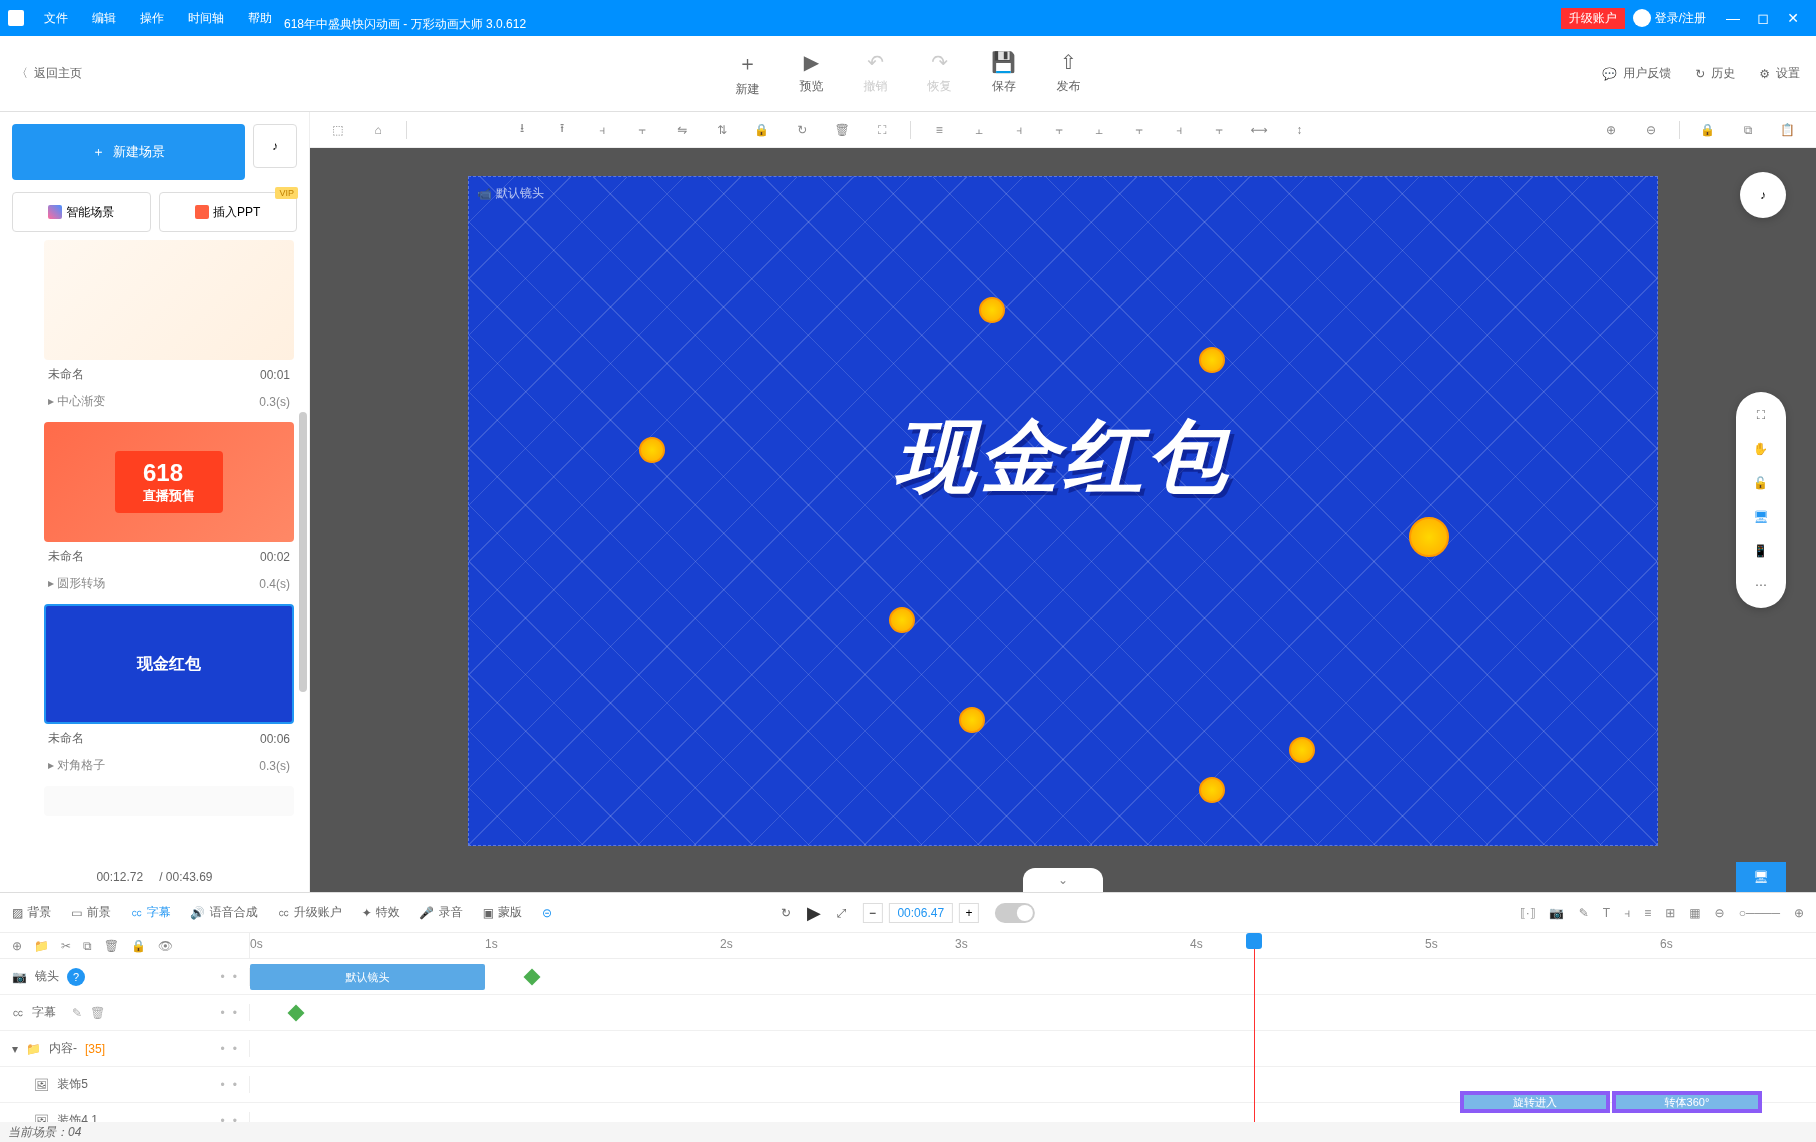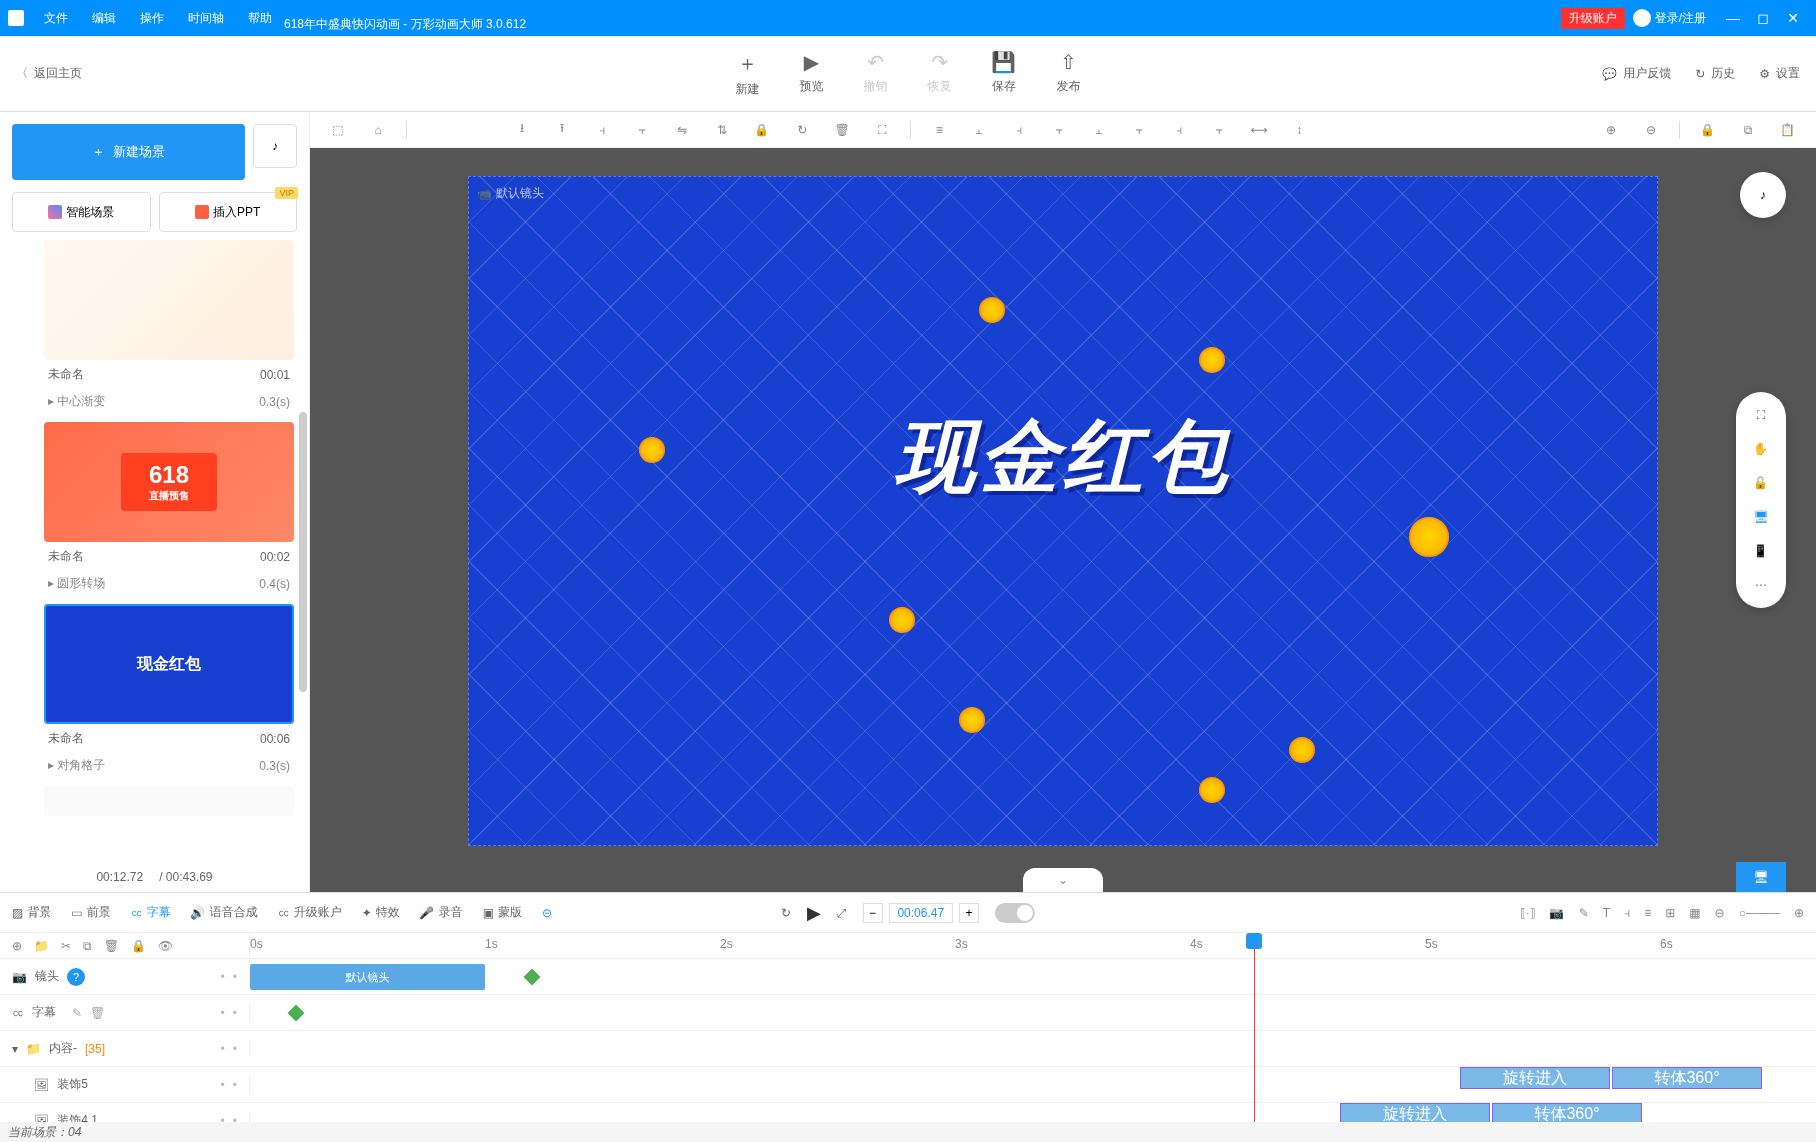--- a/index.html
+++ b/index.html
@@ -29,21 +29,21 @@
 .left-tabs{padding:0 12px;display:flex;gap:8px;}
 .left-tab{flex:1;height:40px;border:1px solid #ddd;border-radius:4px;display:flex;align-items:center;justify-content:center;gap:4px;cursor:pointer;position:relative;}
 .left-tab .vip{position:absolute;top:-6px;right:-2px;background:#ffd966;color:#c08000;font-size:9px;padding:1px 4px;border-radius:2px;}
 .scene-list{flex:1;overflow:auto;padding:8px 12px;position:relative;}
 .scene-item{margin-bottom:8px;}
 .scene-thumb{width:250px;height:120px;border-radius:4px;overflow:hidden;position:relative;margin-left:32px;}
 .scene-thumb.selected{border:2px solid #2196f3;}
 .scene-thumb-1{background:linear-gradient(135deg,#fff8f0,#fff0e0);}
 .scene-thumb-3{background:linear-gradient(135deg,#ff6b4a,#ff8866);display:flex;align-items:center;justify-content:center;}
 .scene-thumb-3 .badge618{background:#ff4020;color:#fff;padding:8px 28px;font-size:24px;font-weight:bold;border-radius:4px;}
-.scene-thumb-3 .sub{font-size:10px;display:block;}
+.scene-thumb-3 .sub{font-size:13px;display:block;}
 .scene-thumb-4{background:#1840d0;display:flex;align-items:center;justify-content:center;color:#fff;font-size:16px;font-weight:bold;}
 .scene-meta{display:flex;justify-content:space-between;padding:6px 4px;margin-left:32px;width:250px;color:#666;align-items:center;}
 .scene-transition{display:flex;align-items:center;justify-content:space-between;padding:4px 4px;margin-left:32px;width:250px;color:#888;}
 .scene-item{position:relative;}
 .time-footer{padding:8px 16px;display:flex;gap:16px;color:#666;justify-content:center;}
 .canvas-area{flex:1;background:#555;position:relative;display:flex;align-items:flex-start;justify-content:center;padding-top:20px;}
 .canvas-toolbar{position:absolute;top:0;left:0;right:0;height:36px;background:#fff;display:flex;align-items:center;padding:0 12px;gap:8px;border-bottom:1px solid #eee;}
 .canvas-toolbar .tool{width:32px;height:28px;display:flex;align-items:center;justify-content:center;color:#888;cursor:pointer;}
 .canvas-toolbar .sep{width:1px;height:18px;background:#ddd;margin:0 4px;}
 .stage{width:1190px;height:670px;background:#1840d0;margin-top:44px;position:relative;border:1px dashed rgba(255,255,255,0.3);overflow:hidden;}
@@ -74,21 +74,21 @@
 .tl-ruler{flex:1;display:flex;position:relative;color:#888;font-size:11px;}
 .tl-ruler .tick{position:absolute;top:4px;}
 .playhead{position:absolute;top:0;width:16px;height:16px;background:#2196f3;border-radius:3px;left:996px;}
 .playhead::after{content:'';position:absolute;left:50%;top:16px;width:1px;height:180px;background:#ff3030;}
 .timeline-rows{}
 .tl-row{height:36px;display:flex;border-bottom:1px solid #f0f0f0;align-items:center;}
 .tl-row-label{width:250px;display:flex;align-items:center;gap:8px;padding:0 12px;color:#666;border-right:1px solid #eee;}
 .tl-row-label .dots{margin-left:auto;display:flex;gap:8px;color:#bbb;}
 .tl-row-track{flex:1;position:relative;height:100%;}
 .track-bar{position:absolute;height:26px;top:5px;background:#5aa9e6;color:#fff;display:flex;align-items:center;justify-content:center;font-size:11px;border-radius:2px;}
-.effect-bar{position:absolute;height:22px;top:0;background:#7ab8e8;color:#fff;display:flex;align-items:center;justify-content:center;font-size:16px;border:1px solid #8b5cf6;}
+.effect-bar{position:absolute;height:22px;top:24px;background:#7ab8e8;color:#fff;display:flex;align-items:center;justify-content:center;font-size:11px;border:4px solid #8b5cf6;}
 .diamond{width:12px;height:12px;background:#4caf50;transform:rotate(45deg);position:absolute;top:12px;}
 .help-icon{width:18px;height:18px;background:#2196f3;color:#fff;border-radius:50%;display:flex;align-items:center;justify-content:center;font-size:11px;}
 .status-bar{position:absolute;bottom:0;left:0;height:20px;background:#f5f5f5;padding:0 8px;display:flex;align-items:center;color:#666;font-size:11px;width:100%;font-style:italic;}
 .scroll-thumb{position:absolute;right:2px;top:180px;width:8px;height:280px;background:#ccc;border-radius:4px;}
 .ai-icon{width:14px;height:14px;background:linear-gradient(45deg,#ff6b9d,#4a90ff);border-radius:2px;}
 .ppt-icon{width:14px;height:14px;background:#ff6040;border-radius:2px;}
 </style>
 </head>
 <body>
 

